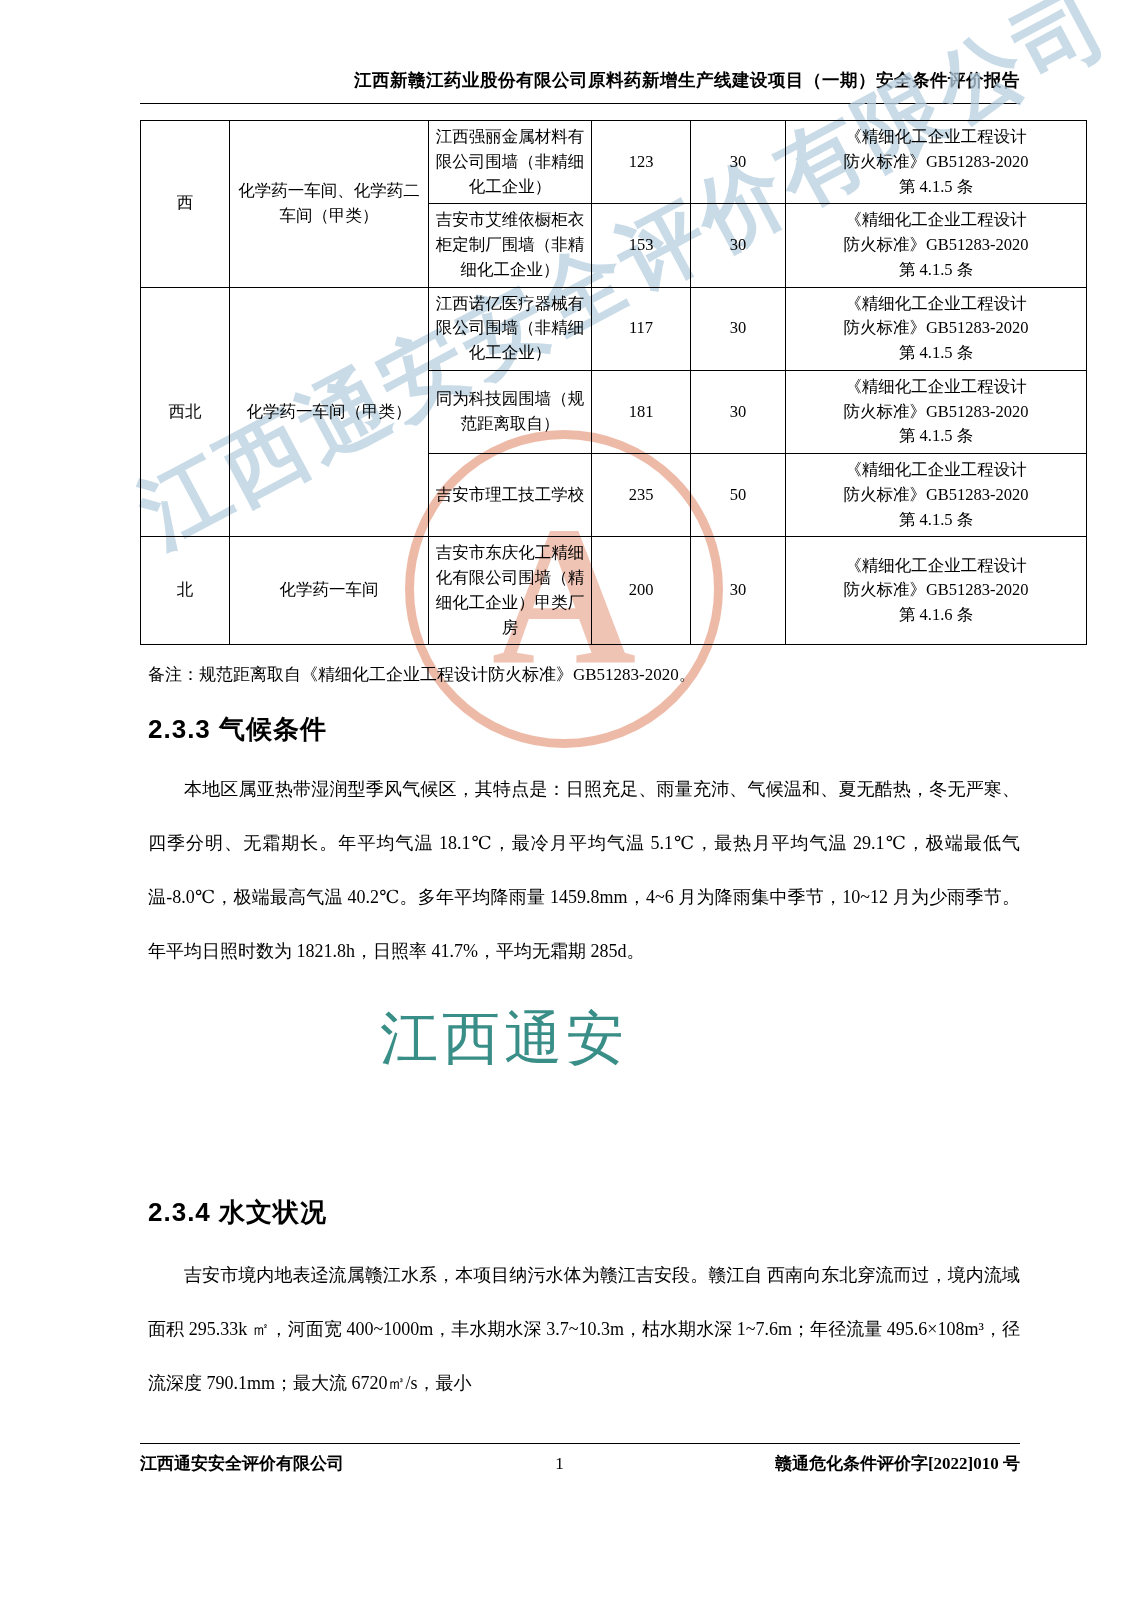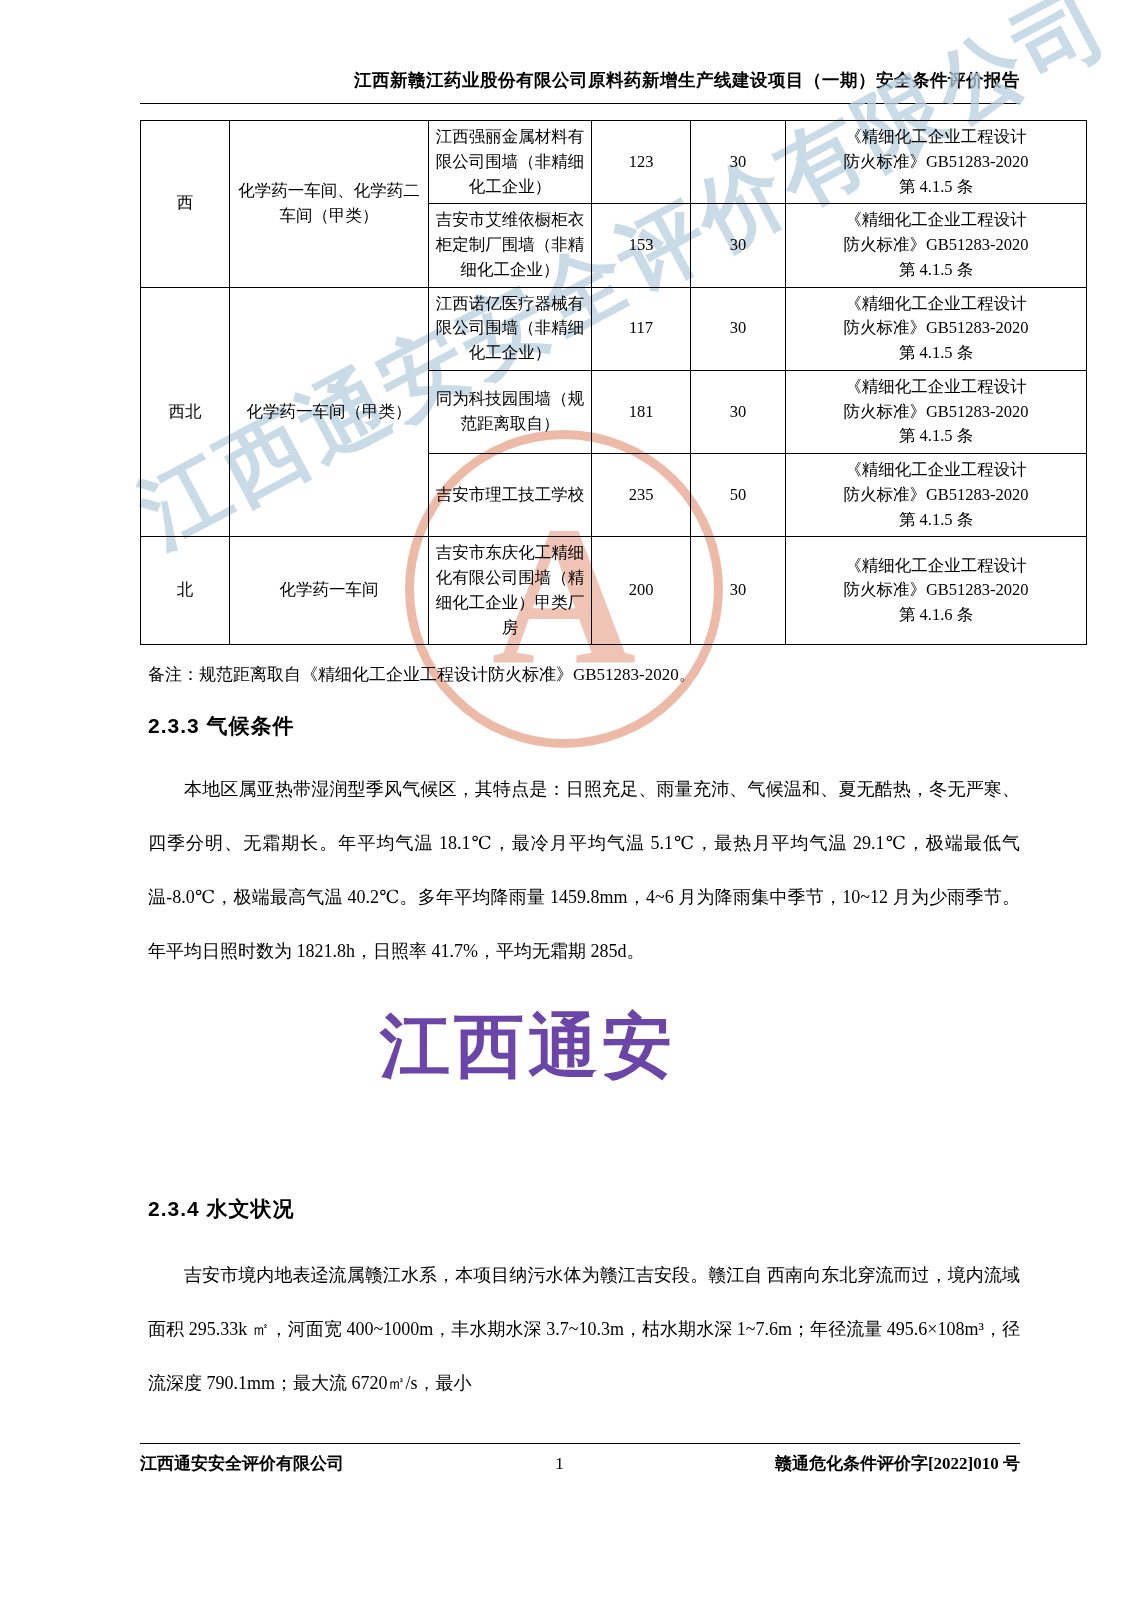--- a/index.html
+++ b/index.html
@@ -89,23 +89,23 @@
     opacity: 0.75;
     transform: rotate(-28deg);
     transform-origin: left top;
     white-space: nowrap;
     letter-spacing: 4px;
   }
   .wm-red {
     position: absolute;
     left: 380px;
     top: 1000px;
-    font-size: 70px;
-    font-weight: bold;
-    color: #4c1d95;
+    font-size: 58px;
+    font-weight: normal;
+    color: #0f766e;
     opacity: 0.82;
     white-space: nowrap;
     letter-spacing: 4px;
   }
 
   
   .tbl-wrap {
     position: absolute;
     top: 120px;
     left: 0;
@@ -143,21 +143,21 @@
     width: 870px;
     font-size: 17px;
     line-height: 1.8;
     z-index: 10;
   }
   .h3 {
     position: absolute;
     left: 8px;
     font-family: "Liberation Sans", sans-serif;
     font-weight: bold;
-    font-size: 21px;
+    font-size: 26px;
     letter-spacing: 1px;
     z-index: 10;
   }
   .para {
     position: absolute;
     left: 8px;
     width: 872px;
     font-size: 18px;
     line-height: 54px;
     text-align: justify;

